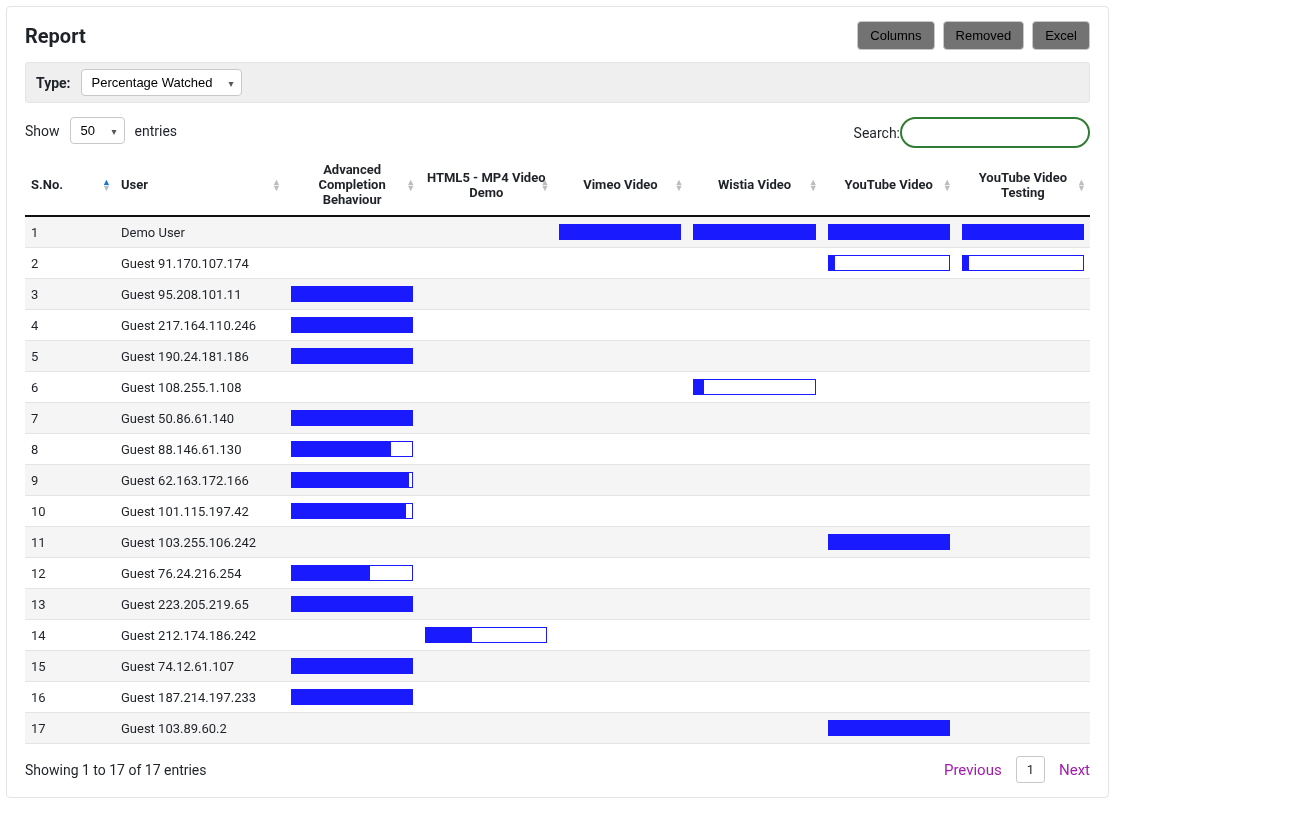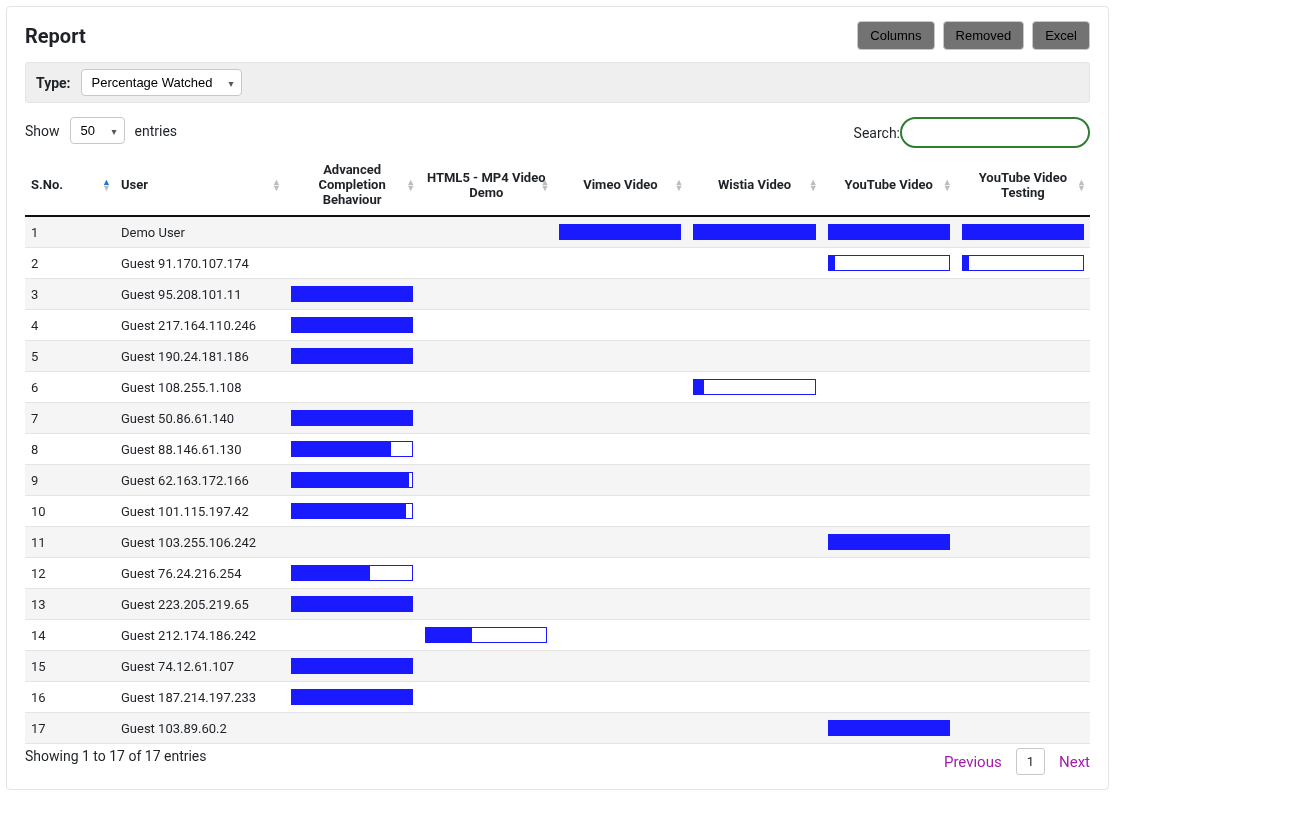--- a/index.html
+++ b/index.html
@@ -127,23 +127,23 @@
     display:block;
   }
   .bar .fill {
     background:#1a1aff;
     height:100%;
     display:block;
   }
   .footer-row {
     display:flex;
     justify-content:space-between;
-    align-items:flex-start;
+    align-items:center;
     font-size:14px;
-    margin-top:4px;
+    margin-top:12px;
   }
   .pager { display:flex; align-items:center; gap:14px; }
   .page-btn {
     border:1px solid #c8c8c8;
     background:#ffffff;
     padding:5px 10px;
     border-radius:3px;
     font-size:13px;
     cursor:pointer;
   }

